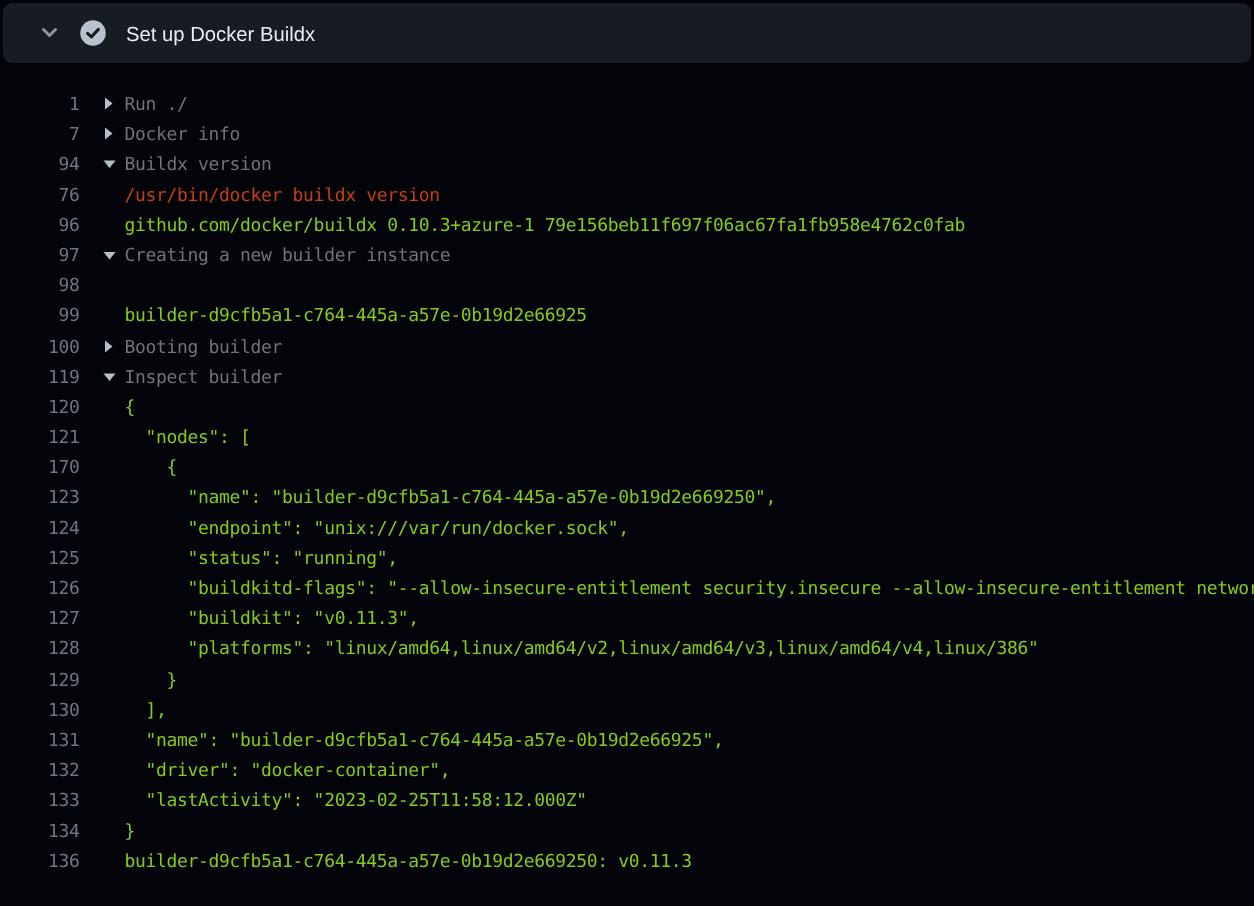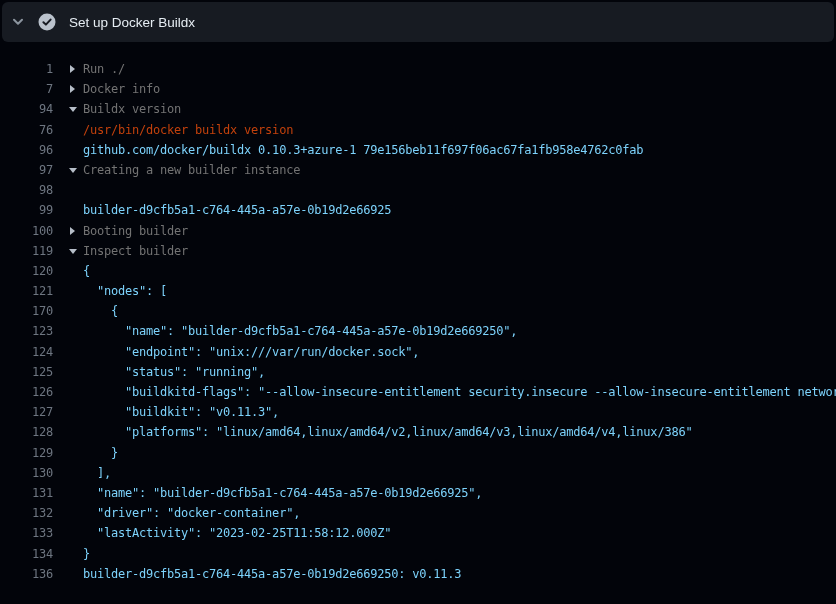--- a/index.html
+++ b/index.html
@@ -6,21 +6,21 @@
   body{
     width:836px;height:604px;overflow:hidden;
     background:#02040a;
     font-family:"DejaVu Sans Mono","Liberation Mono",monospace;
   }
   
   .step-header{
     position:absolute;top:2px;left:2px;right:2px;height:40px;
     background:#171b22;border-radius:6px;
     display:flex;align-items:center;
-    padding:0 9px;box-sizing:border-box;
+    padding:0 24px;box-sizing:border-box;
     cursor:pointer;
   }
   .chevron{width:14px;height:14px;flex:0 0 auto;display:block;}
   .status-badge{width:18px;height:18px;flex:0 0 auto;margin-left:13px;display:block;}
   .step-title{
     margin-left:13px;
     font-family:"Liberation Sans","DejaVu Sans",sans-serif;
     font-size:13.5px;font-weight:400;color:#e6edf3;
     white-space:nowrap;
   }
@@ -43,21 +43,21 @@
     content:"";position:absolute;left:16px;top:50%;margin-top:-2px;
     border-left:4px solid transparent;border-right:4px solid transparent;
     border-top:5px solid #b6bec8;
   }
   .marker.col::before{
     content:"";position:absolute;left:17px;top:50%;margin-top:-4px;
     border-top:4px solid transparent;border-bottom:4px solid transparent;
     border-left:5px solid #b6bec8;
   }
   .lt{flex:0 0 auto;}
-  .lt.output{color:#7dd3fc;}
+  .lt.output{color:#84cc16;}
   .lt.group{color:#737373;cursor:pointer;}
   .lt.command{color:#c2410c;}
 </style>
 </head>
 <body>
 
 <div class="step-header">
   <svg class="chevron" viewBox="0 0 14 14">
     <path d="M3 4.7 L7 8.7 L11 4.7" fill="none" stroke="#8b949e" stroke-width="2" stroke-linecap="round" stroke-linejoin="round"></path>
   </svg>

